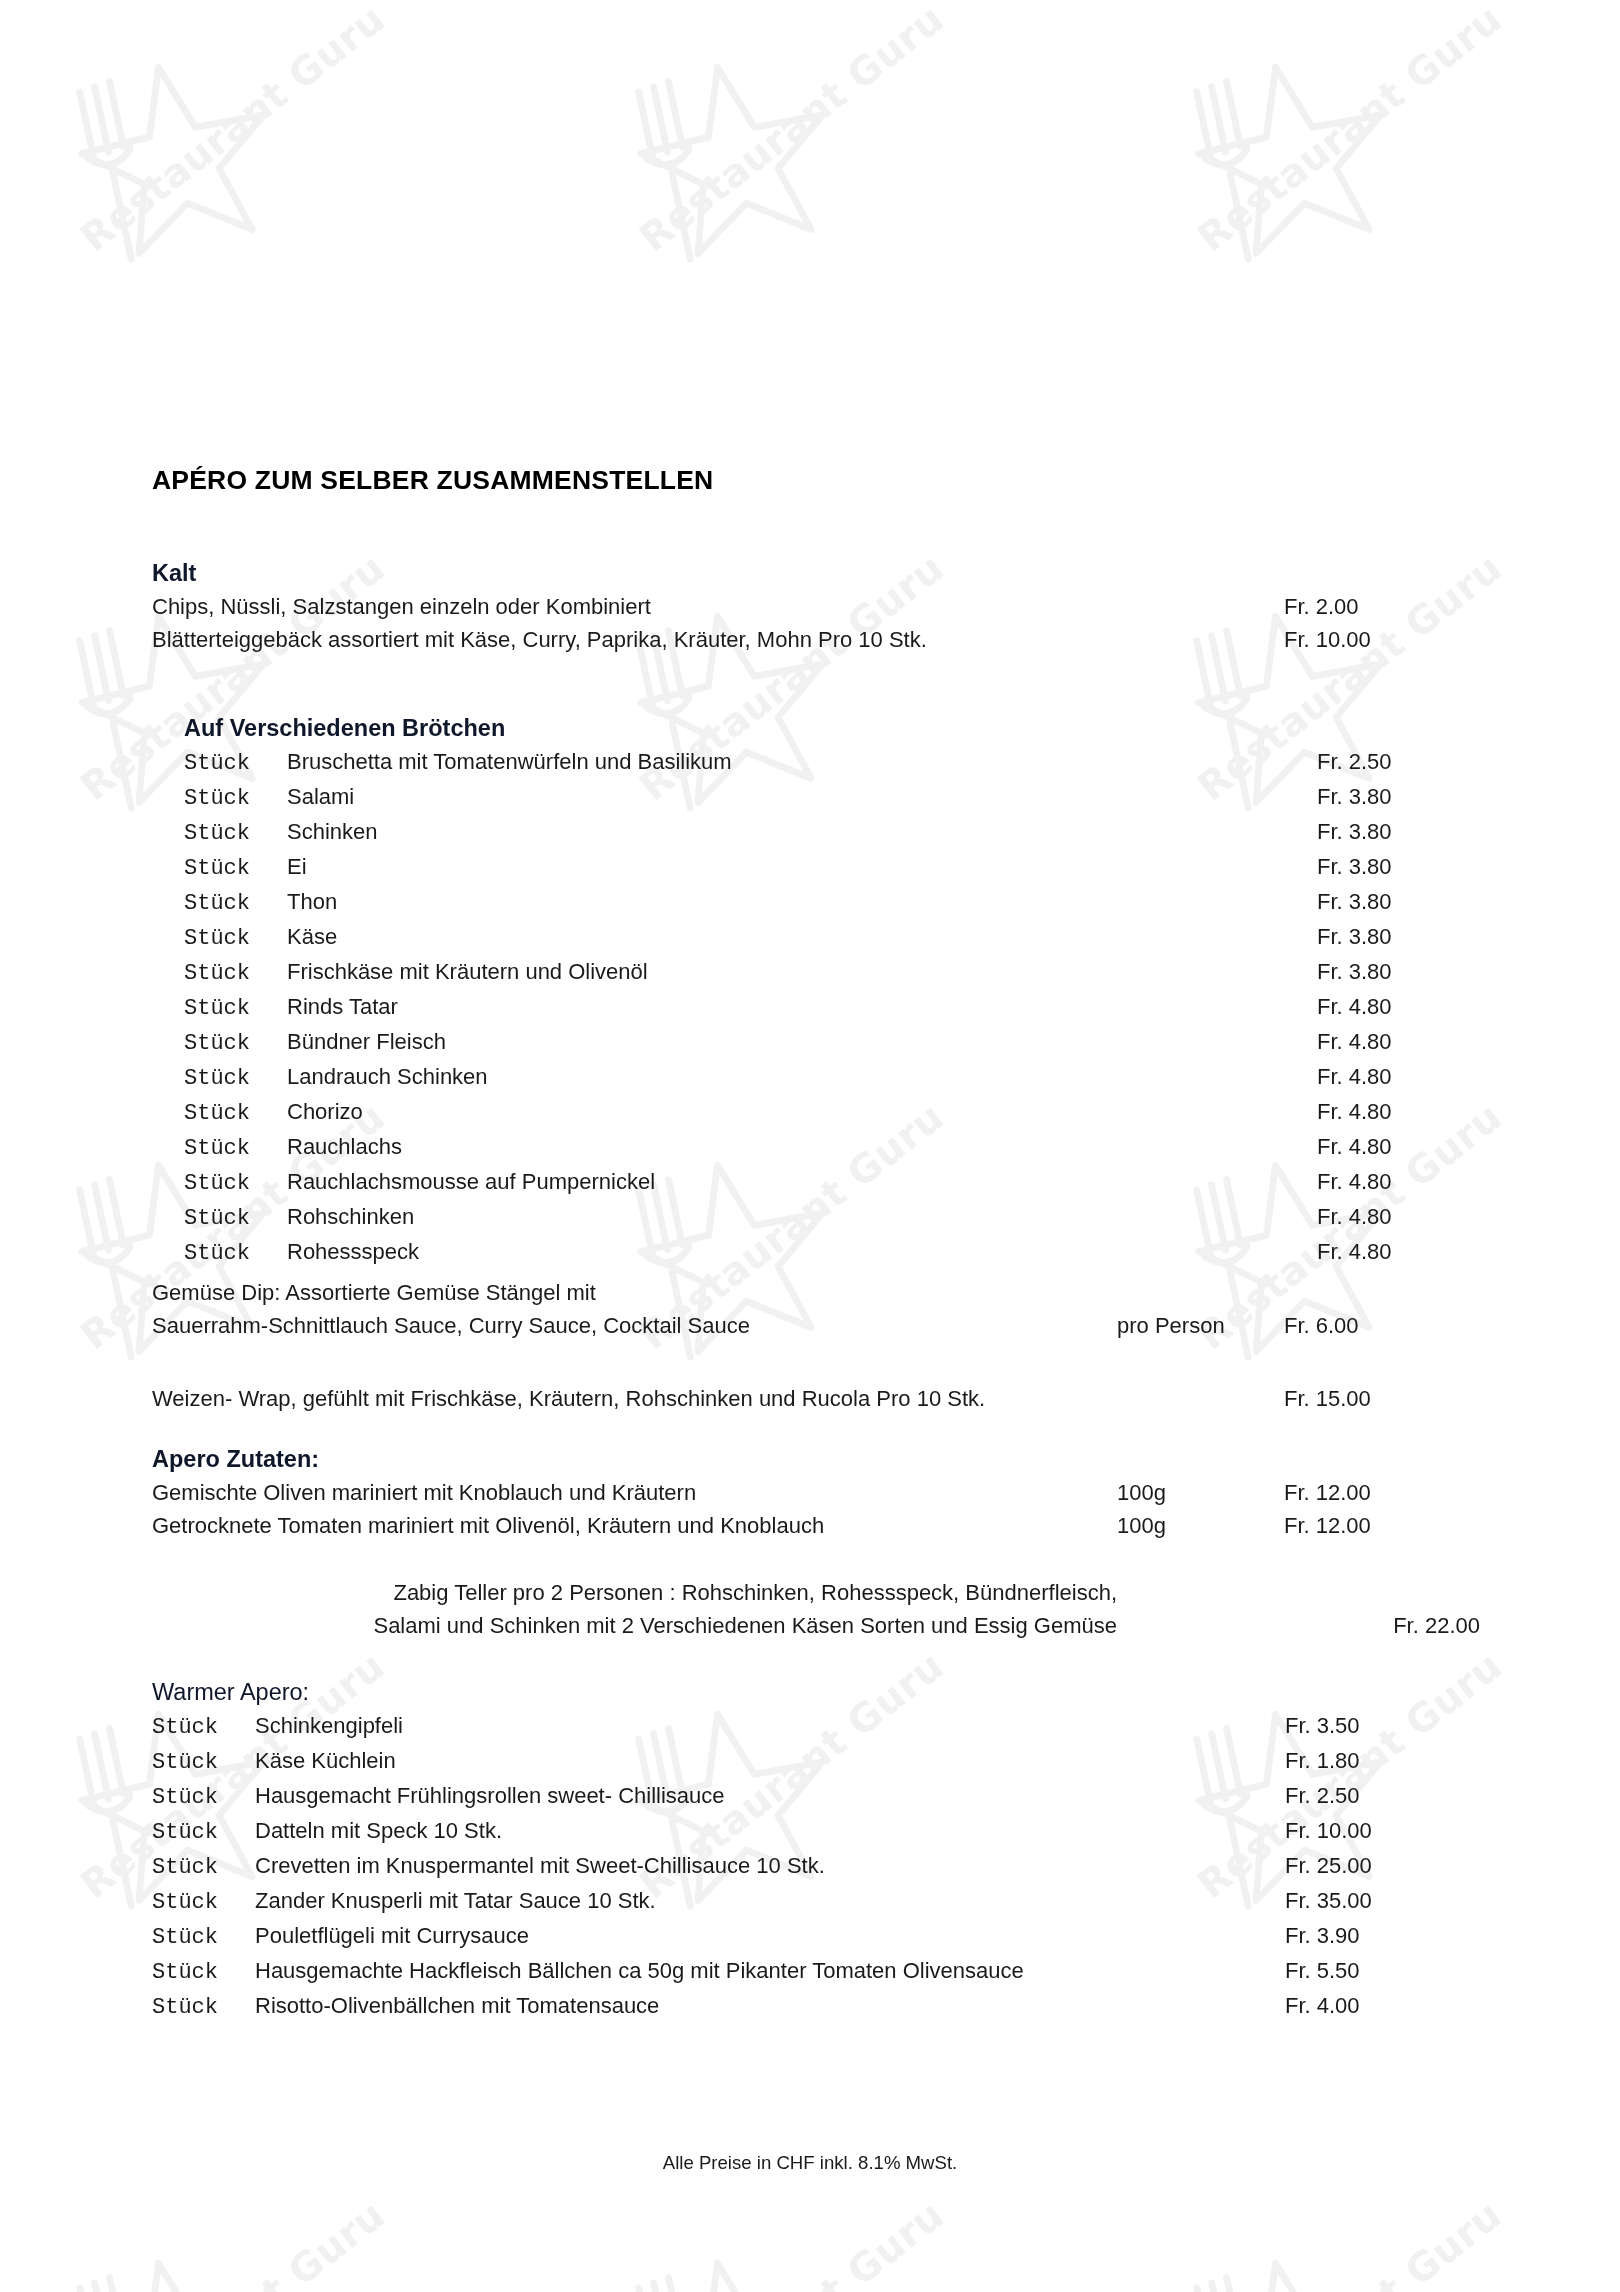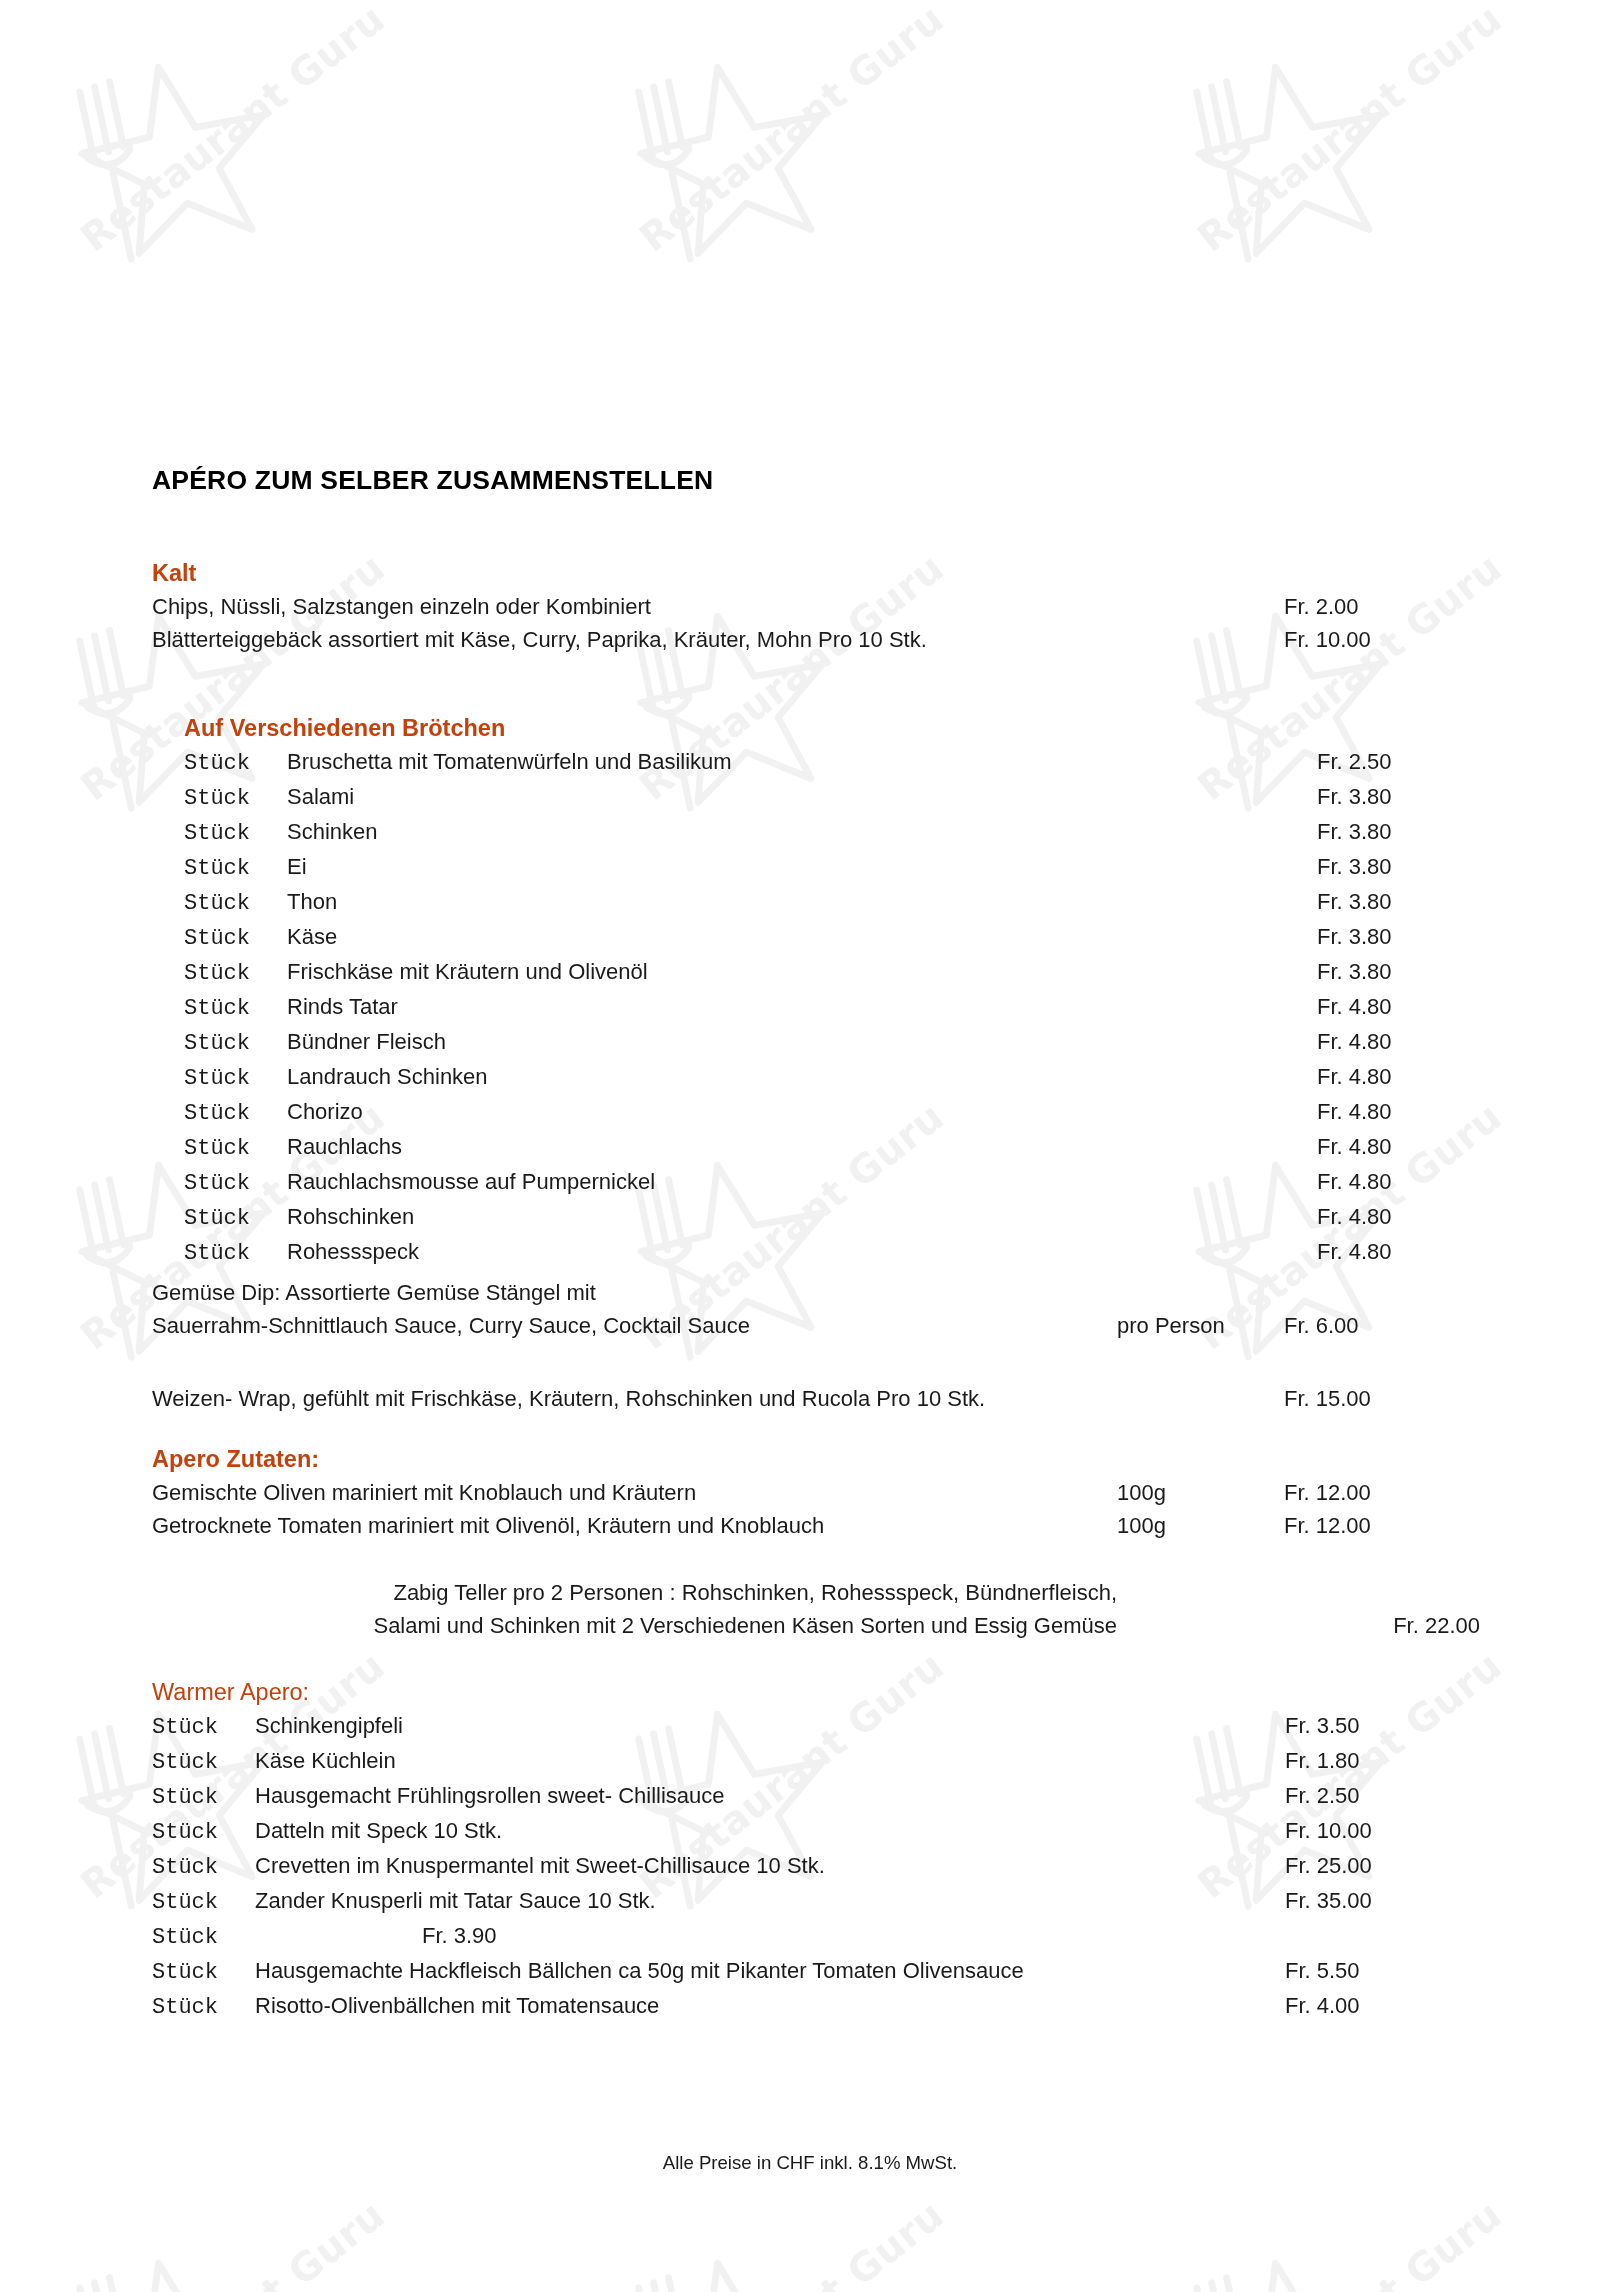--- a/index.html
+++ b/index.html
@@ -76,21 +76,21 @@
 
   .block {
     position: absolute;
     left: 152px;
     width: 1392px;
   }
 
   .sec-head {
     font-size: 23.5px;
     font-weight: 700;
-    color: #c2410c;
+    color: #0f172a;
     line-height: 33px;
     white-space: nowrap;
   }
 
   .row {
     display: flex;
     align-items: baseline;
     line-height: 33px;
     font-size: 22px;
     color: #1a1a1a;
@@ -523,20 +523,21 @@
             <div class="c-price">Fr. 25.00</div>
           </div>
           <div class="row">
             <div class="c-unit">Stück</div>
             <div class="c-name">Zander Knusperli mit Tatar Sauce 10 Stk.</div>
             <div class="c-mid"></div>
             <div class="c-price">Fr. 35.00</div>
           </div>
           <div class="row">
             <div class="c-unit">Stück</div>
+            <div class="c-name">Pouletflügeli mit Currysauce</div>
             <div class="c-mid"></div>
             <div class="c-price">Fr. 3.90</div>
           </div>
           <div class="row">
             <div class="c-unit">Stück</div>
             <div class="c-name">Hausgemachte Hackfleisch Bällchen ca 50g mit Pikanter Tomaten Olivensauce</div>
             <div class="c-mid"></div>
             <div class="c-price">Fr. 5.50</div>
           </div>
           <div class="row">

